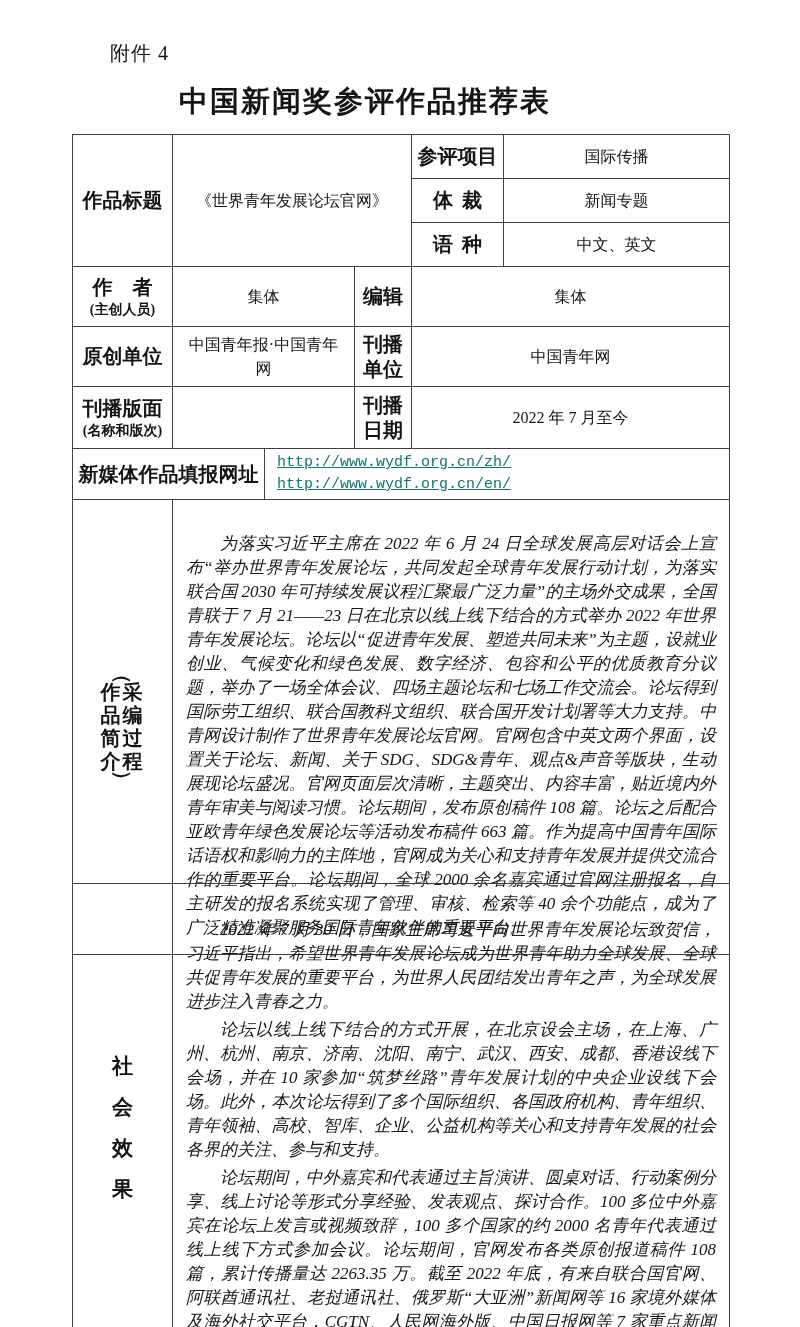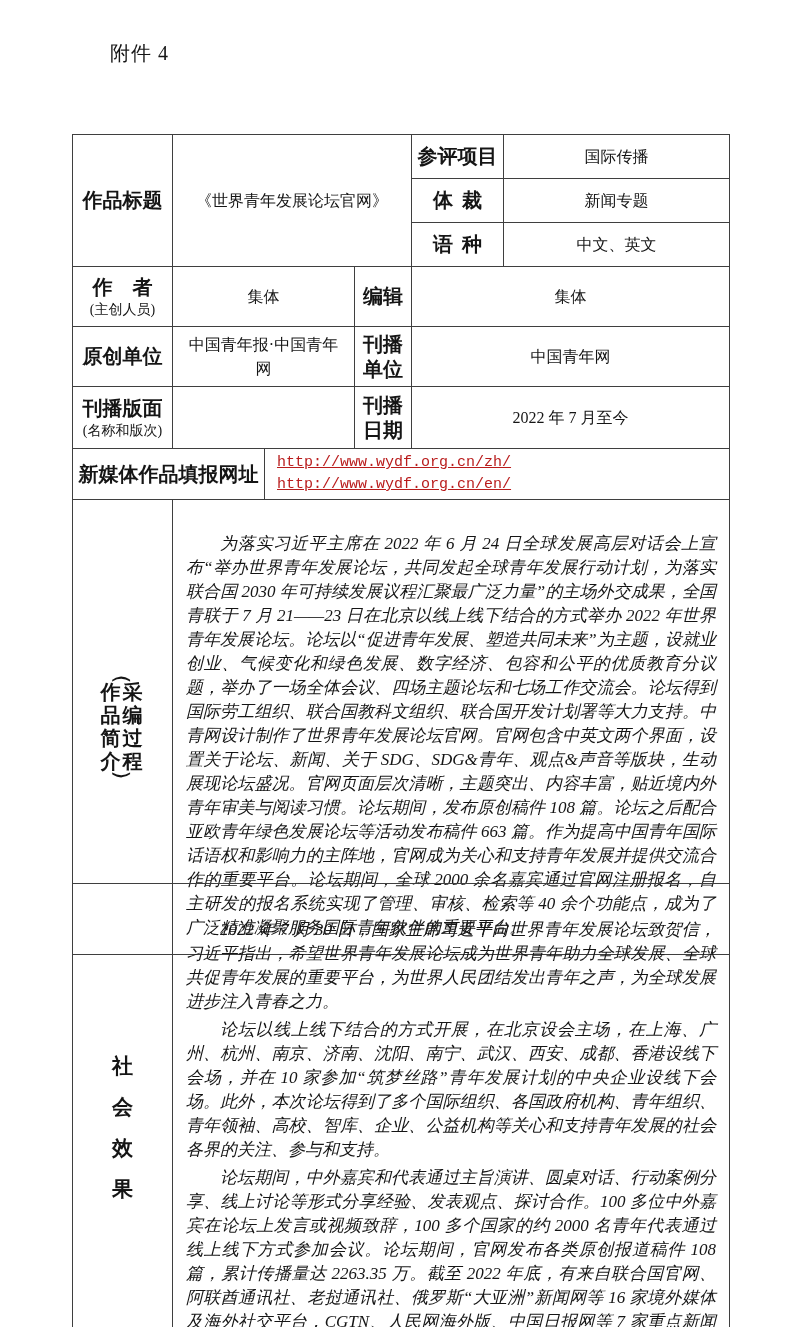--- a/index.html
+++ b/index.html
@@ -7,44 +7,45 @@
   .page{position:relative;width:730px;height:1327px;background:#fff;overflow:hidden;}
   .attachment{position:absolute;top:40px;left:110px;font-size:20px;letter-spacing:1px;}
   .doc-title{position:absolute;top:82px;left:0;width:100%;text-align:center;
              font-size:29px;font-weight:bold;letter-spacing:2px;}
   table{border-collapse:collapse;table-layout:fixed;}
   .t1{position:absolute;top:134px;left:72px;width:657px;}
   .t2{position:absolute;top:883px;left:72px;width:657px;}
   td{border:1px solid #3f3f3f;overflow:hidden;}
   .lbl{font-weight:bold;font-size:20px;text-align:center;vertical-align:middle;
        line-height:1.25;padding:2px;}
-  .lbl .sub{display:block;font-size:14px;font-weight:normal;margin-top:1px;}
+  .lbl .sub{display:block;font-size:14px;font-weight:bold;margin-top:1px;}
   .sp2{letter-spacing:0.45em;text-indent:0.45em;}
   .val{font-size:16px;text-align:center;vertical-align:middle;padding:4px 10px;line-height:1.45;}
   .url-cell{vertical-align:middle;padding:3px 12px;}
-  .url{display:block;color:#b91c1c;text-decoration:underline;cursor:pointer;
+  .url{display:block;color:#0f766e;text-decoration:underline;cursor:pointer;
        font-family:"Liberation Mono","DejaVu Sans Mono",monospace;font-size:15px;line-height:1.45;}
   .body-cell{vertical-align:top;text-align:justify;font-size:17px;line-height:24px;
              padding:28px 9px 10px 9px;}
   .body-cell p{margin:4px;text-indent:2em;font-style:italic;}
   .vlabel-cell{vertical-align:middle;text-align:center;}
   .vstack{display:flex;flex-direction:column;align-items:center;justify-content:center;
           font-weight:bold;font-size:20px;}
   .vstack .ln{line-height:23px;letter-spacing:2px;}
   .vstack .paren{line-height:14px;transform:rotate(90deg);font-weight:bold;}
   .vstack2{display:flex;flex-direction:column;align-items:center;justify-content:center;
            font-weight:bold;font-size:21px;}
   .vstack2 .ch{line-height:41px;}
 </style>
 </head>
 <body>
 
 <div class="page">
 
   <div class="attachment">附件 4</div>
+  <div class="doc-title">中国新闻奖参评作品推荐表</div>
 
   <table class="t1">
     <colgroup>
       <col style="width:100px">
         <col style="width:92px">
         <col style="width:90px">
       <col style="width:57px">
         <col style="width:92px">
         <col style="width:226px">
     </colgroup>

